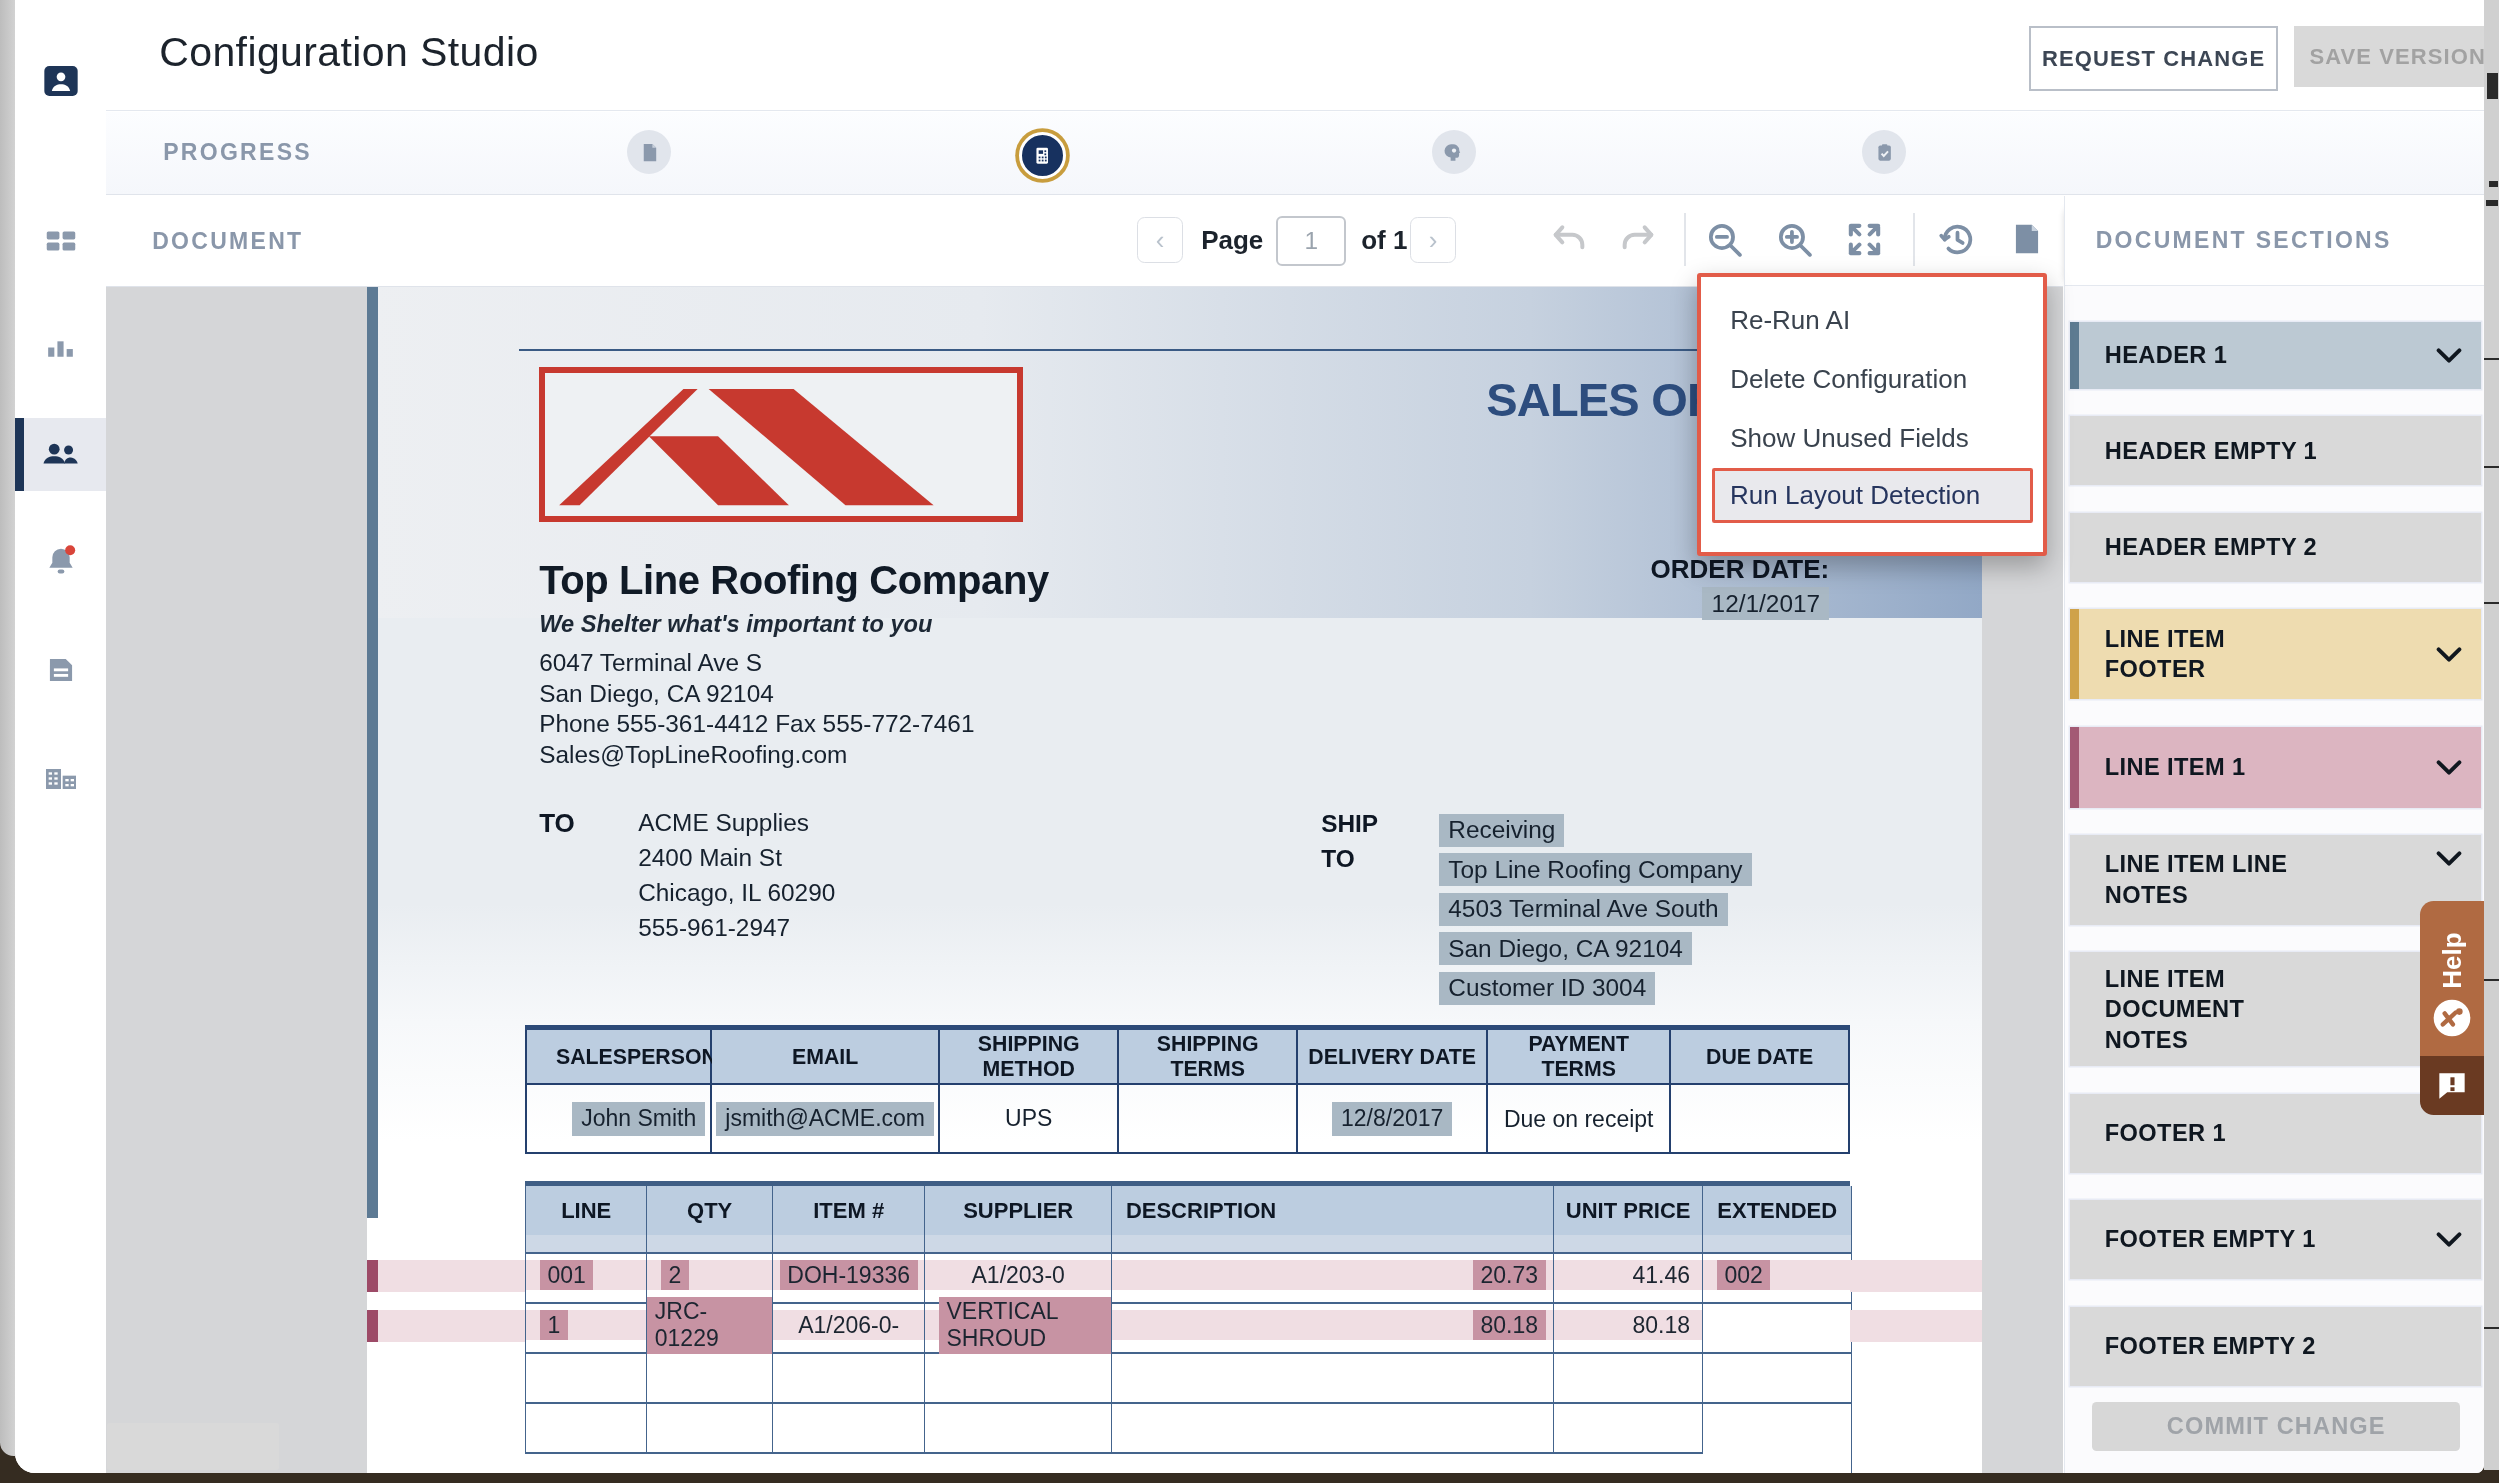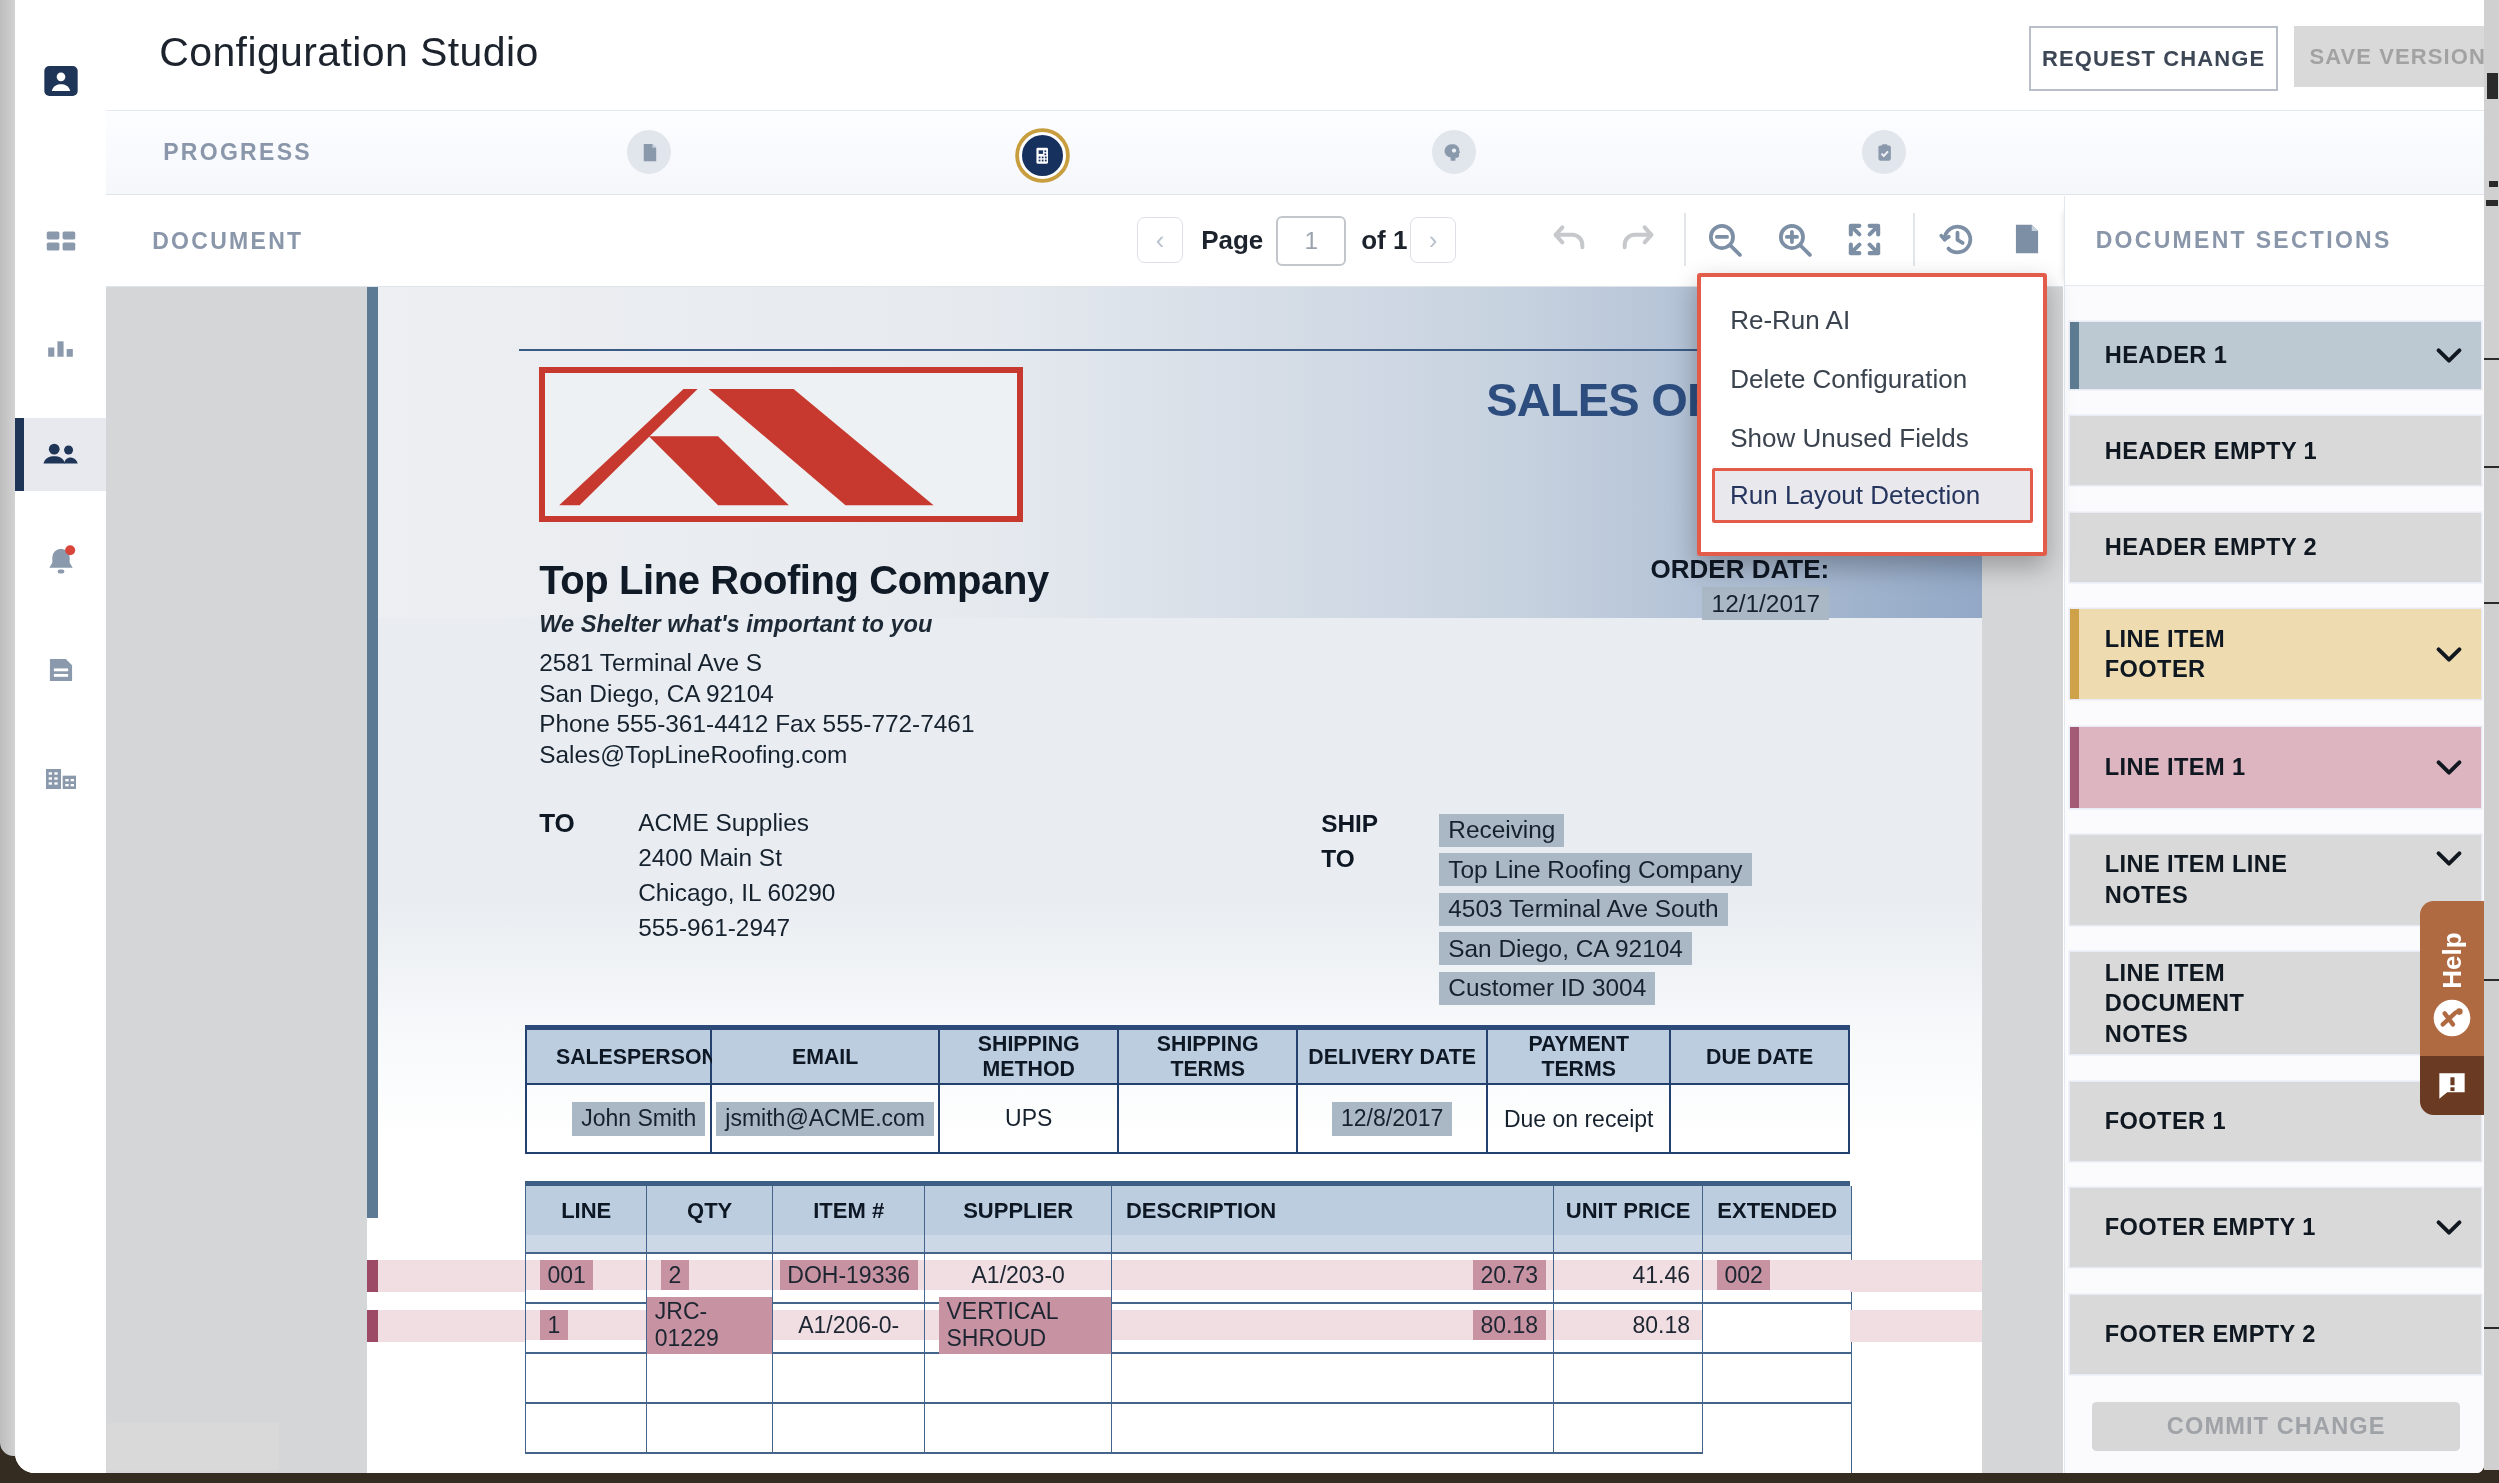--- a/index.html
+++ b/index.html
@@ -352,21 +352,21 @@
           <span class="lbl">ORDER DATE:</span>
         </div>
         <div class="abs" style="left:1142px;top:303px;width:320px;text-align:right;">
           <span class="hl docsmall">12/1/2017</span>
         </div>
 
         <div class="company">Top Line Roofing Company</div>
         <div class="tagline">We Shelter what's important to you</div>
 
         <div class="addr">
-          <div>2581 Terminal Ave S</div>
+          <div>6047 Terminal Ave S</div>
           <div>San Diego, CA 92104</div>
           <div>Phone 555-361-4412 Fax 555-772-7461</div>
           <div>Sales@TopLineRoofing.com</div>
         </div>
 
         <div class="abs lbl" style="left:172px;top:521px;">TO</div>
         <div class="abs docsmall" style="left:271px;top:518px;line-height:35px;">
           <div>ACME Supplies</div>
           <div>2400 Main St</div>
           <div>Chicago, IL 60290</div>
@@ -572,21 +572,21 @@
           <svg class="sec-chev" width="26" height="17" viewBox="0 0 20 12">
               <path d="M2 2l8 8 8-8" stroke="#10171f" stroke-width="3" fill="none" stroke-linecap="round" stroke-linejoin="round"></path>
             </svg>
         </div>
         <div class="sec-item" style="height:90px;">
           <span class="sec-label" style="max-width:244px;">LINE ITEM LINE NOTES</span>
           <svg class="sec-chev" style="top:15.2px;" width="26" height="17" viewBox="0 0 20 12">
               <path d="M2 2l8 8 8-8" stroke="#10171f" stroke-width="3" fill="none" stroke-linecap="round" stroke-linejoin="round"></path>
             </svg>
         </div>
-        <div class="sec-item" style="height:102px;">
+        <div class="sec-item" style="height:114px;">
           <span class="sec-label" style="max-width:213px;">LINE ITEM DOCUMENT NOTES</span>
         </div>
         <div class="sec-item" style="height:79px;">
           <span class="sec-label">FOOTER 1</span>
         </div>
         <div class="sec-item" style="height:79px;">
           <span class="sec-label">FOOTER EMPTY 1</span>
           <svg class="sec-chev" width="26" height="17" viewBox="0 0 20 12">
               <path d="M2 2l8 8 8-8" stroke="#10171f" stroke-width="3" fill="none" stroke-linecap="round" stroke-linejoin="round"></path>
             </svg>

